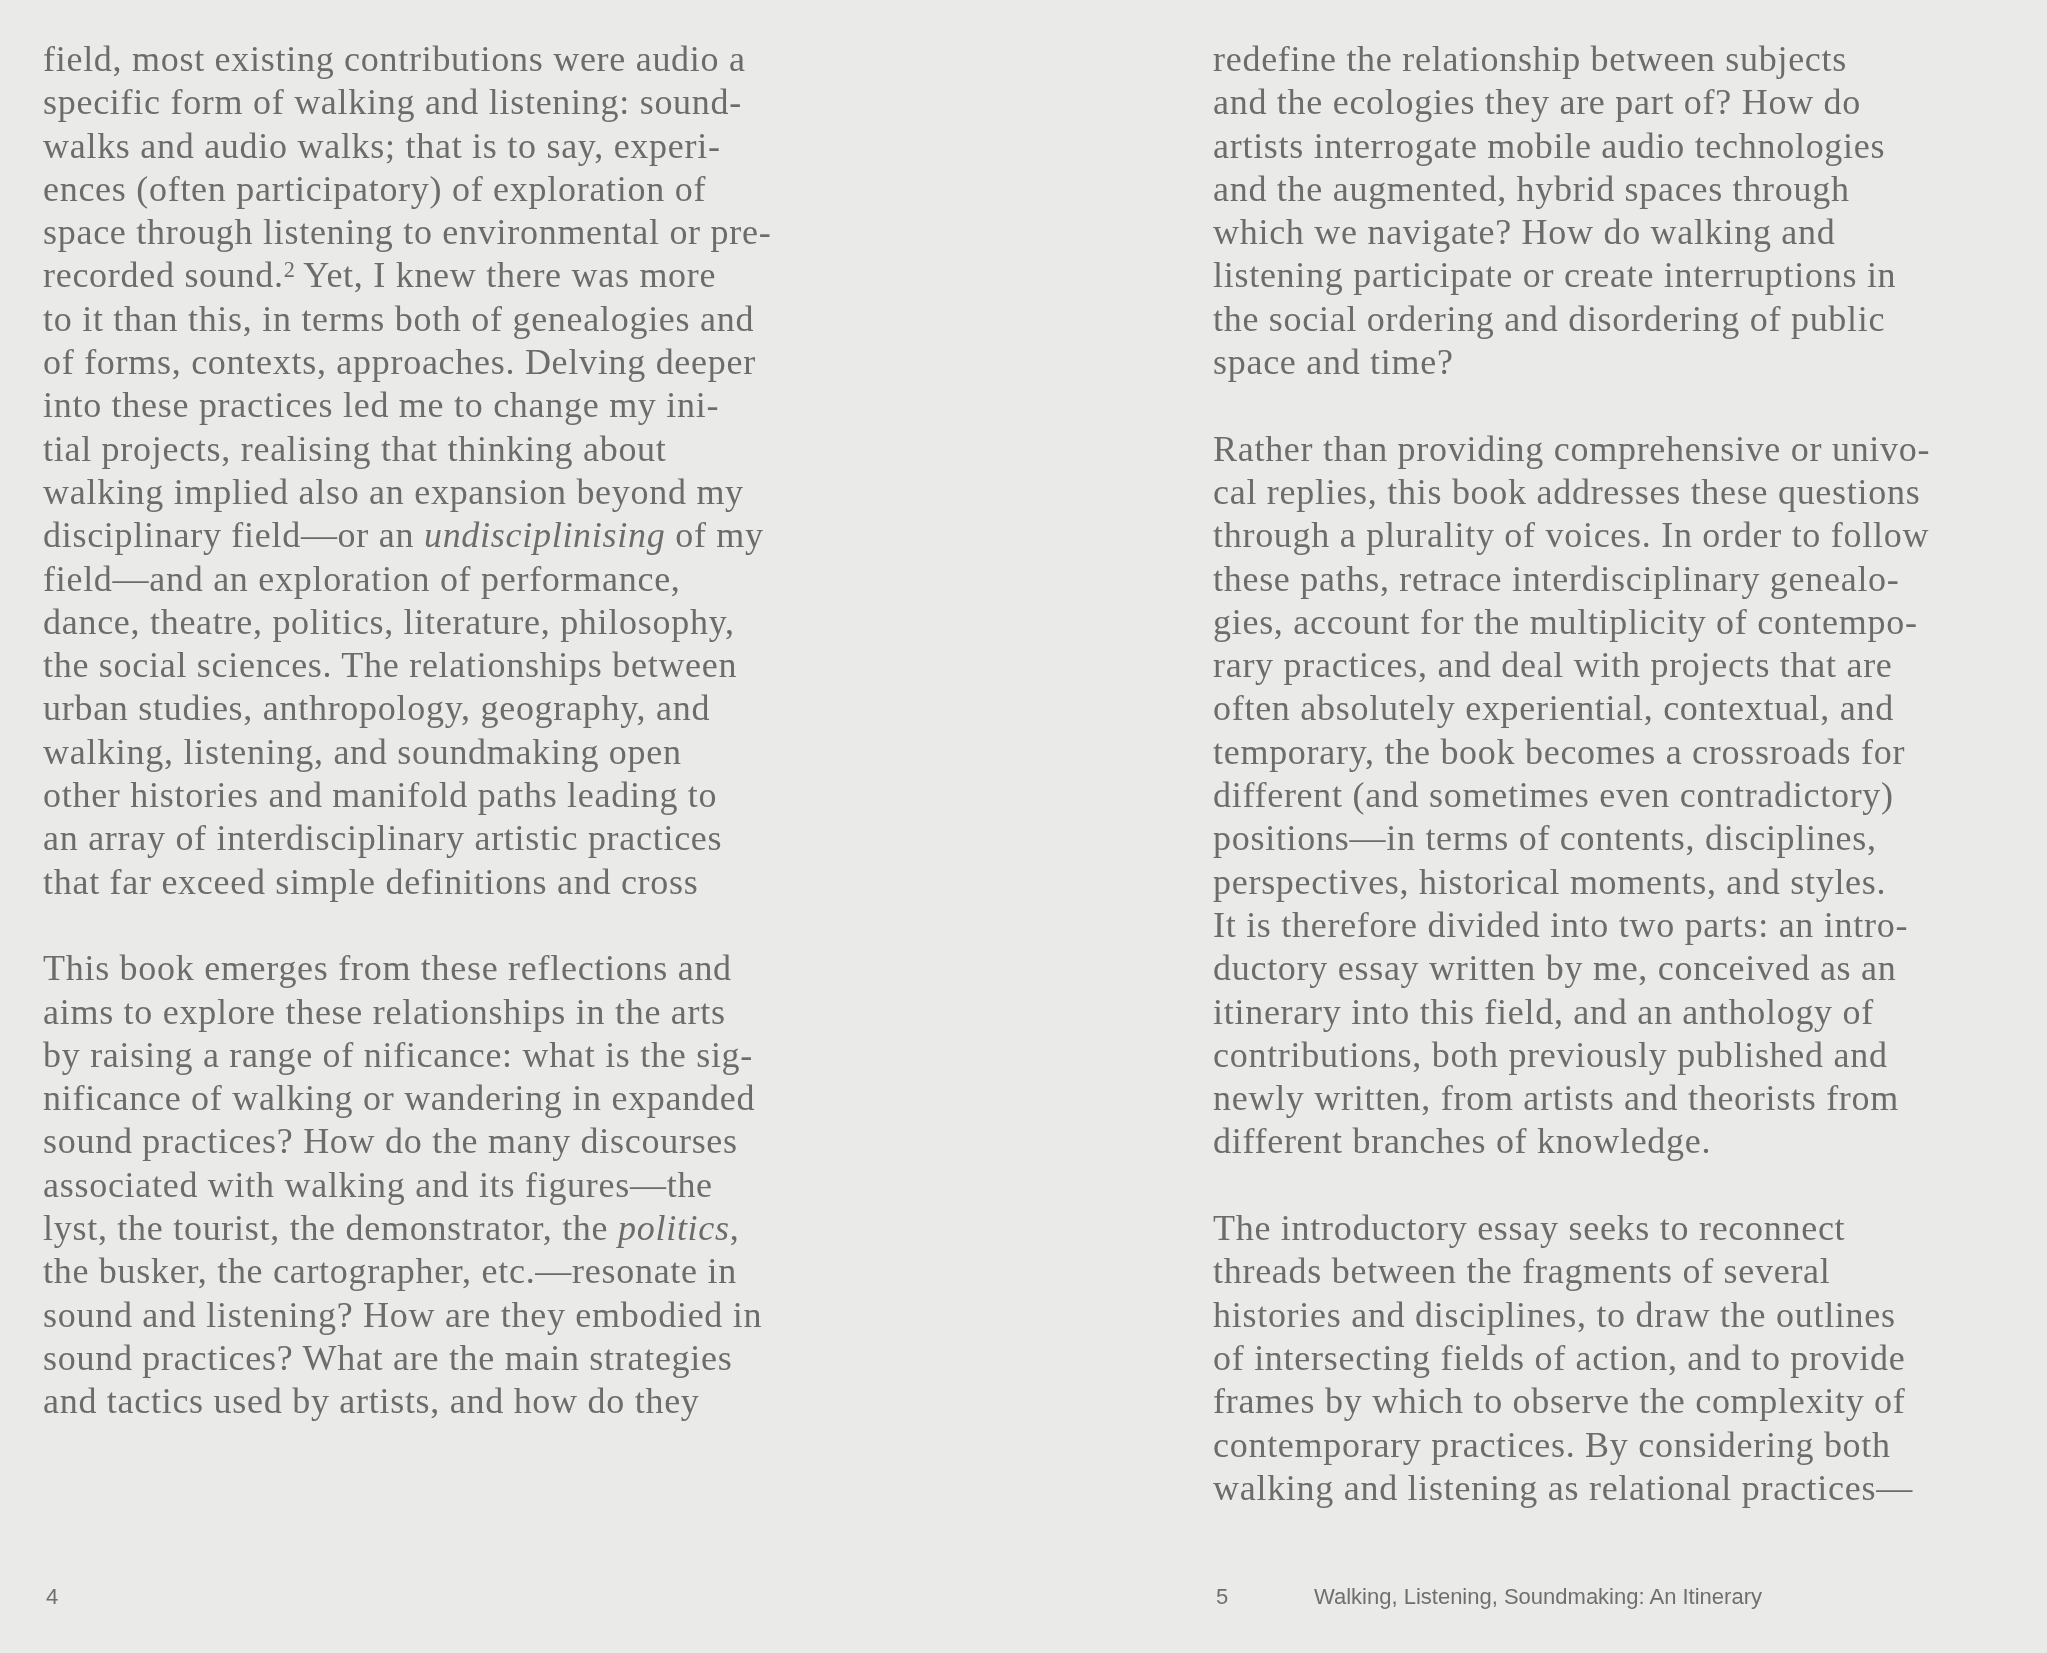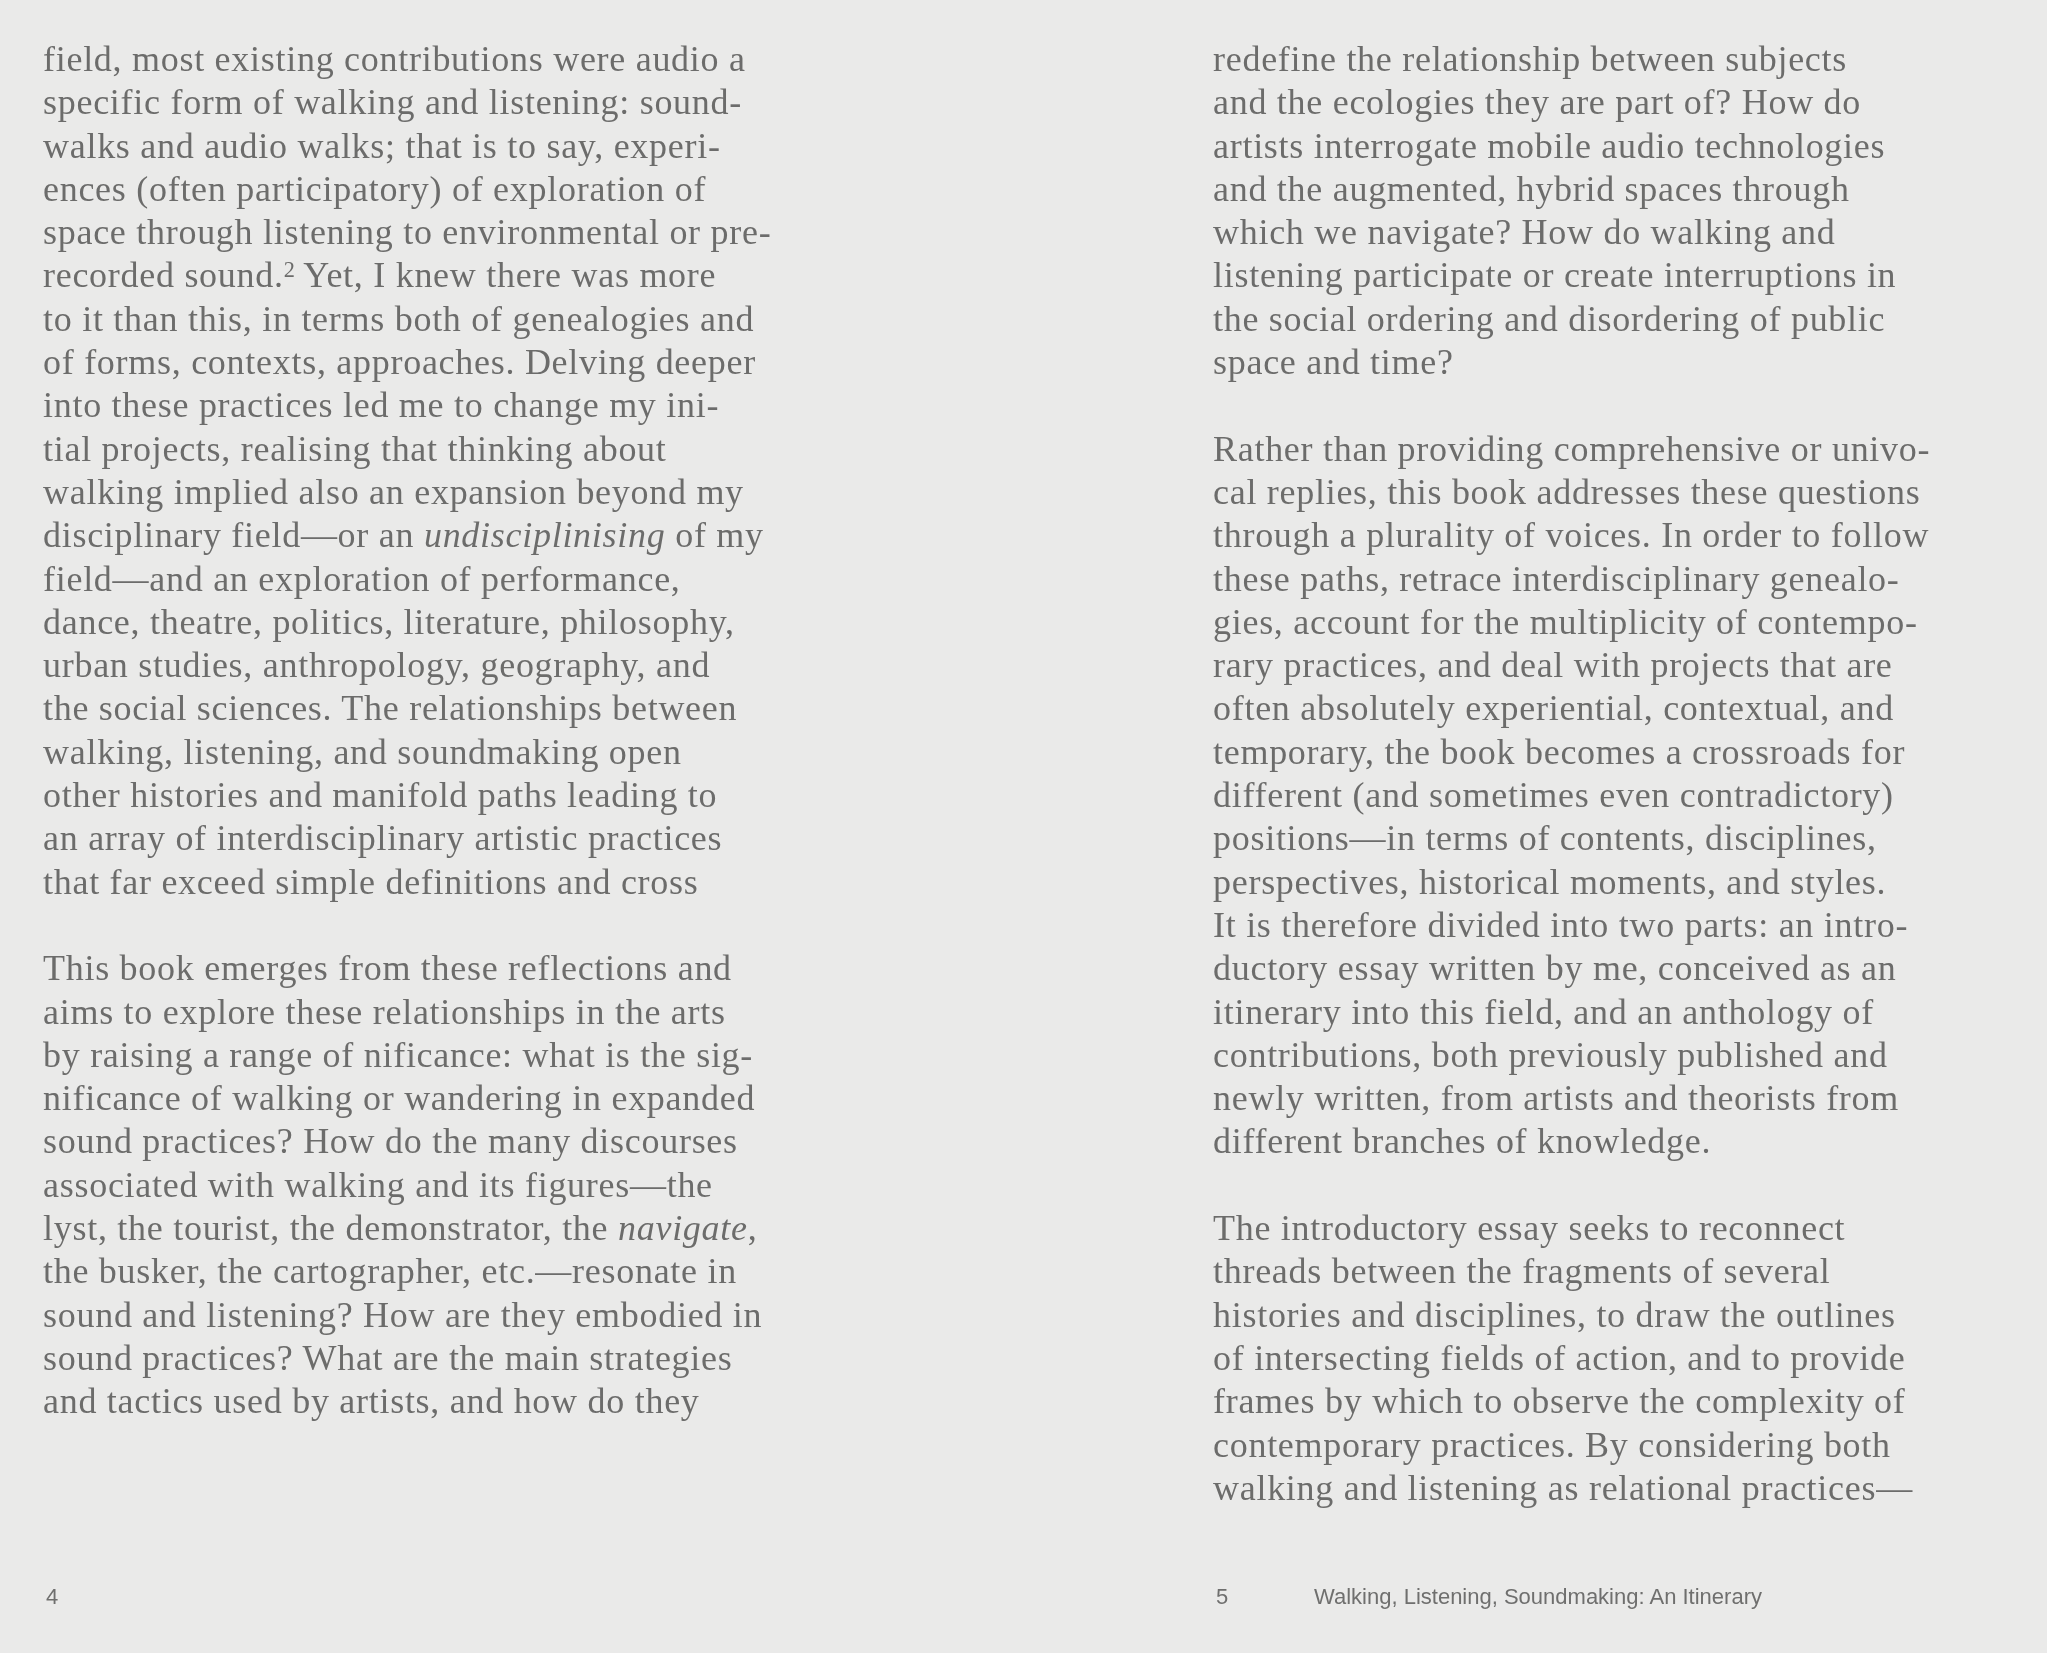--- a/index.html
+++ b/index.html
@@ -60,35 +60,35 @@
           <div class="line">space through listening to environmental or pre-</div>
           <div class="line">recorded sound.<sup>2</sup> Yet, I knew there was more</div>
           <div class="line">to it than this, in terms both of genealogies and</div>
           <div class="line">of forms, contexts, approaches. Delving deeper</div>
           <div class="line">into these practices led me to change my ini-</div>
           <div class="line">tial projects, realising that thinking about</div>
           <div class="line">walking implied also an expansion beyond my</div>
           <div class="line">disciplinary field—or an <em>undisciplinising</em> of my</div>
           <div class="line">field—and an exploration of performance,</div>
           <div class="line">dance, theatre, politics, literature, philosophy,</div>
+          <div class="line">the social sciences. The relationships between</div>
           <div class="line">urban studies, anthropology, geography, and</div>
-          <div class="line">the social sciences. The relationships between</div>
           <div class="line">walking, listening, and soundmaking open</div>
           <div class="line">other histories and manifold paths leading to</div>
           <div class="line">an array of interdisciplinary artistic practices</div>
           <div class="line">that far exceed simple definitions and cross</div>
         </div>
         <div class="para">
           <div class="line">This book emerges from these reflections and</div>
           <div class="line">aims to explore these relationships in the arts</div>
           <div class="line">by raising a range of nificance: what is the sig-</div>
           <div class="line">nificance of walking or wandering in expanded</div>
           <div class="line">sound practices? How do the many discourses</div>
           <div class="line">associated with walking and its figures—the</div>
-          <div class="line">lyst, the tourist, the demonstrator, the <em>navigate</em>,</div>
+          <div class="line">lyst, the tourist, the demonstrator, the <em>politics</em>,</div>
           <div class="line">the busker, the cartographer, etc.—resonate in</div>
           <div class="line">sound and listening? How are they embodied in</div>
           <div class="line">sound practices? What are the main strategies</div>
           <div class="line">and tactics used by artists, and how do they</div>
         </div>
       </div>
     <span class="folio left">4</span>
   </div>
 
   <div>

